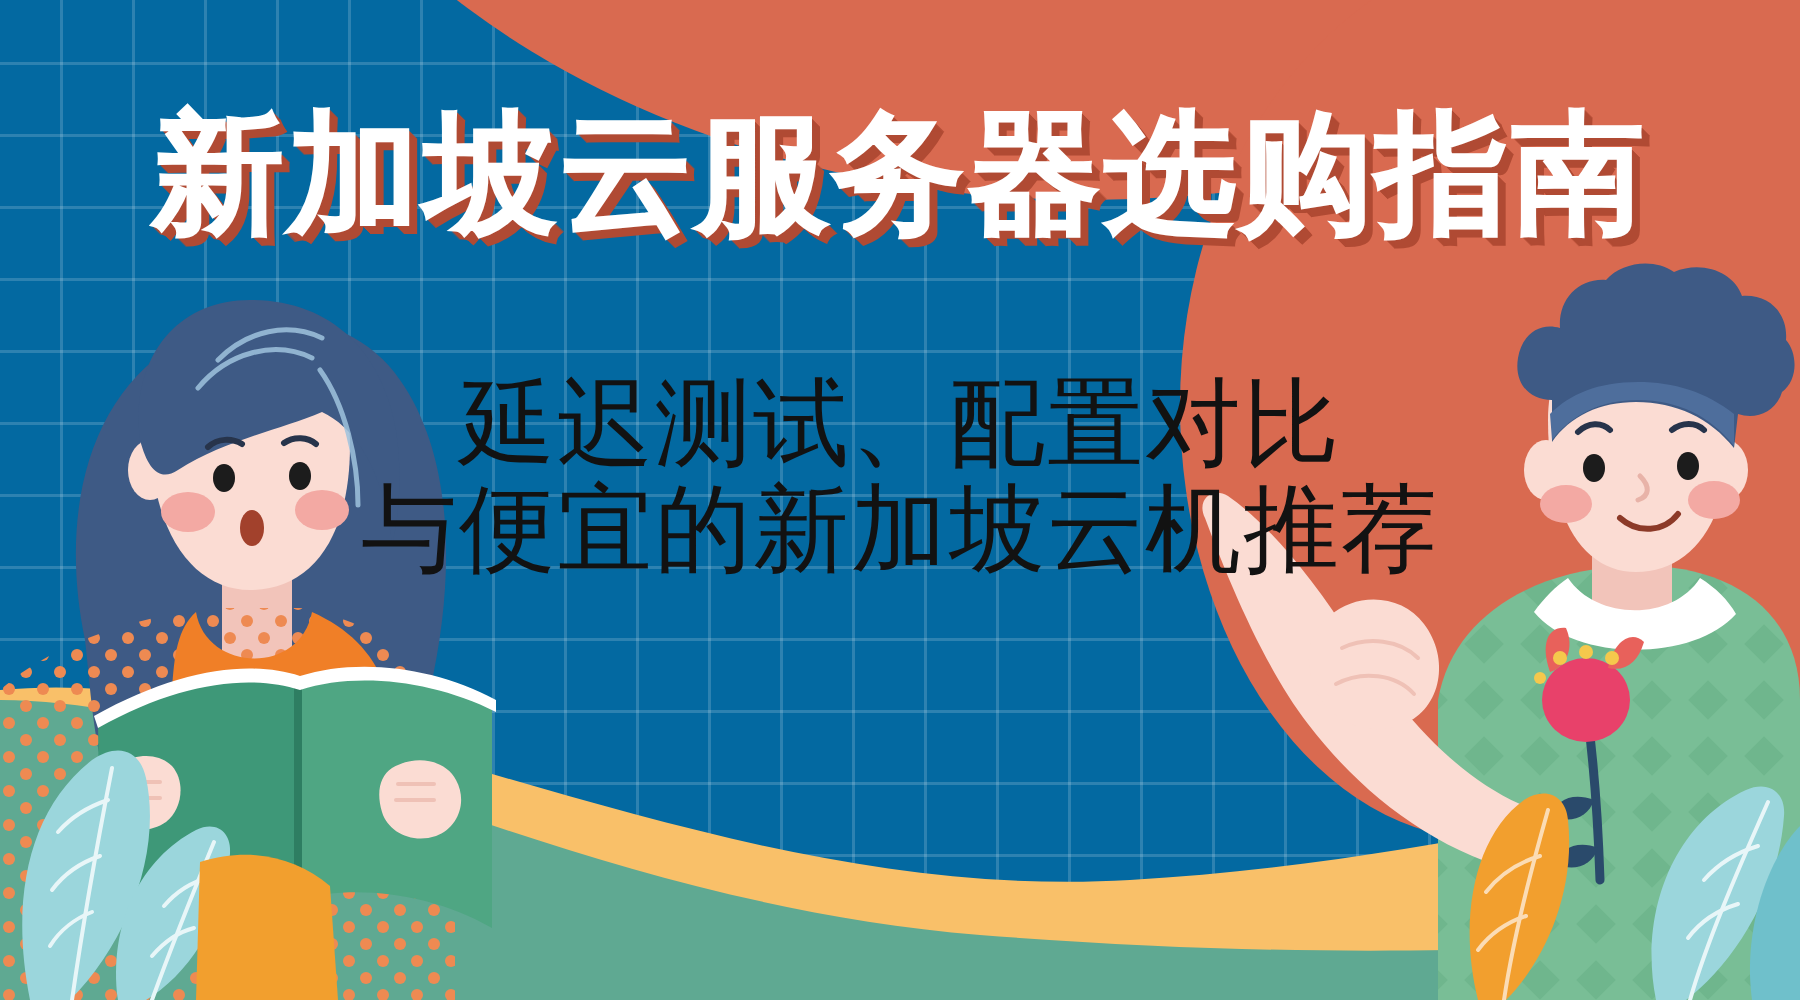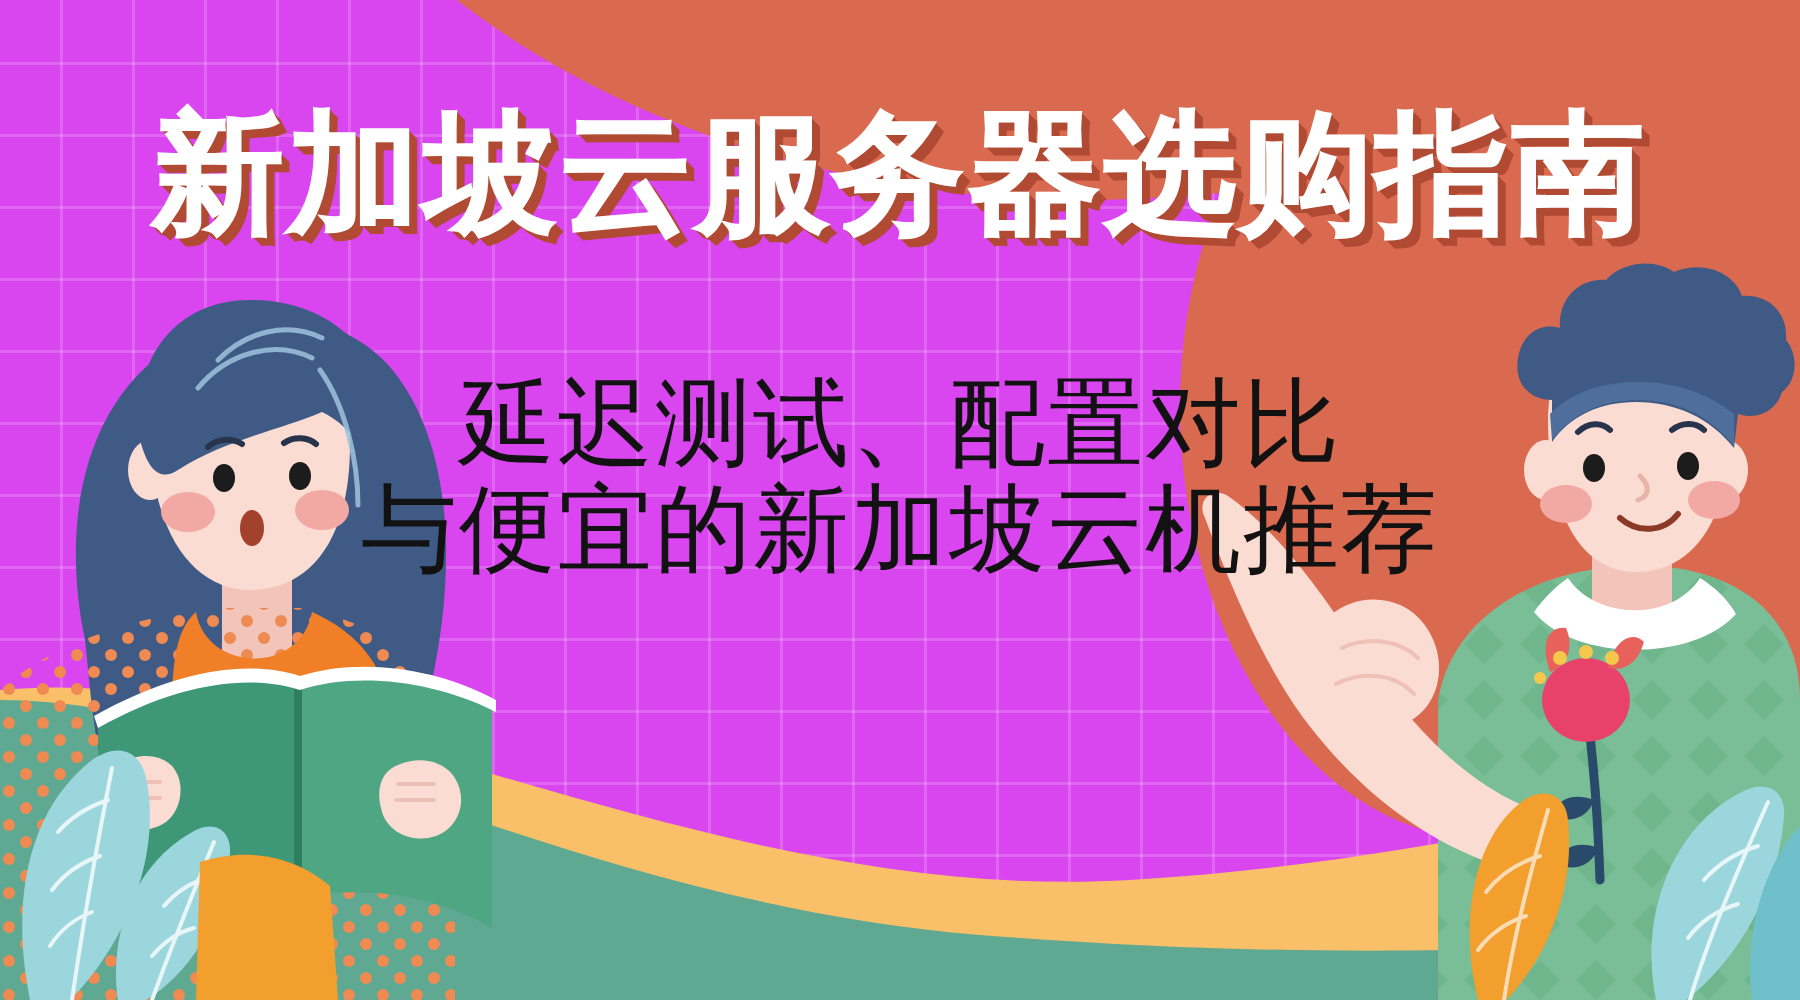--- a/index.html
+++ b/index.html
@@ -1,18 +1,18 @@
 <!DOCTYPE html>
 <html><head>
 <meta charset="utf-8">
 <style>
   html,body{margin:0;padding:0;background:#fff;}
   #poster{
     position:relative;width:1800px;height:1000px;overflow:hidden;
-    background:#d946ef;
+    background:#0369a1;
     font-family:"Liberation Sans","DejaVu Sans",sans-serif;
   }
   
   .grid{
     position:absolute;inset:0;
     background-image:
       linear-gradient(to right, rgba(255,255,255,.17) 3px, transparent 3px),
       linear-gradient(to bottom, rgba(255,255,255,.17) 3px, transparent 3px);
     background-size:72px 72px;
     background-position:-12px -10px;

